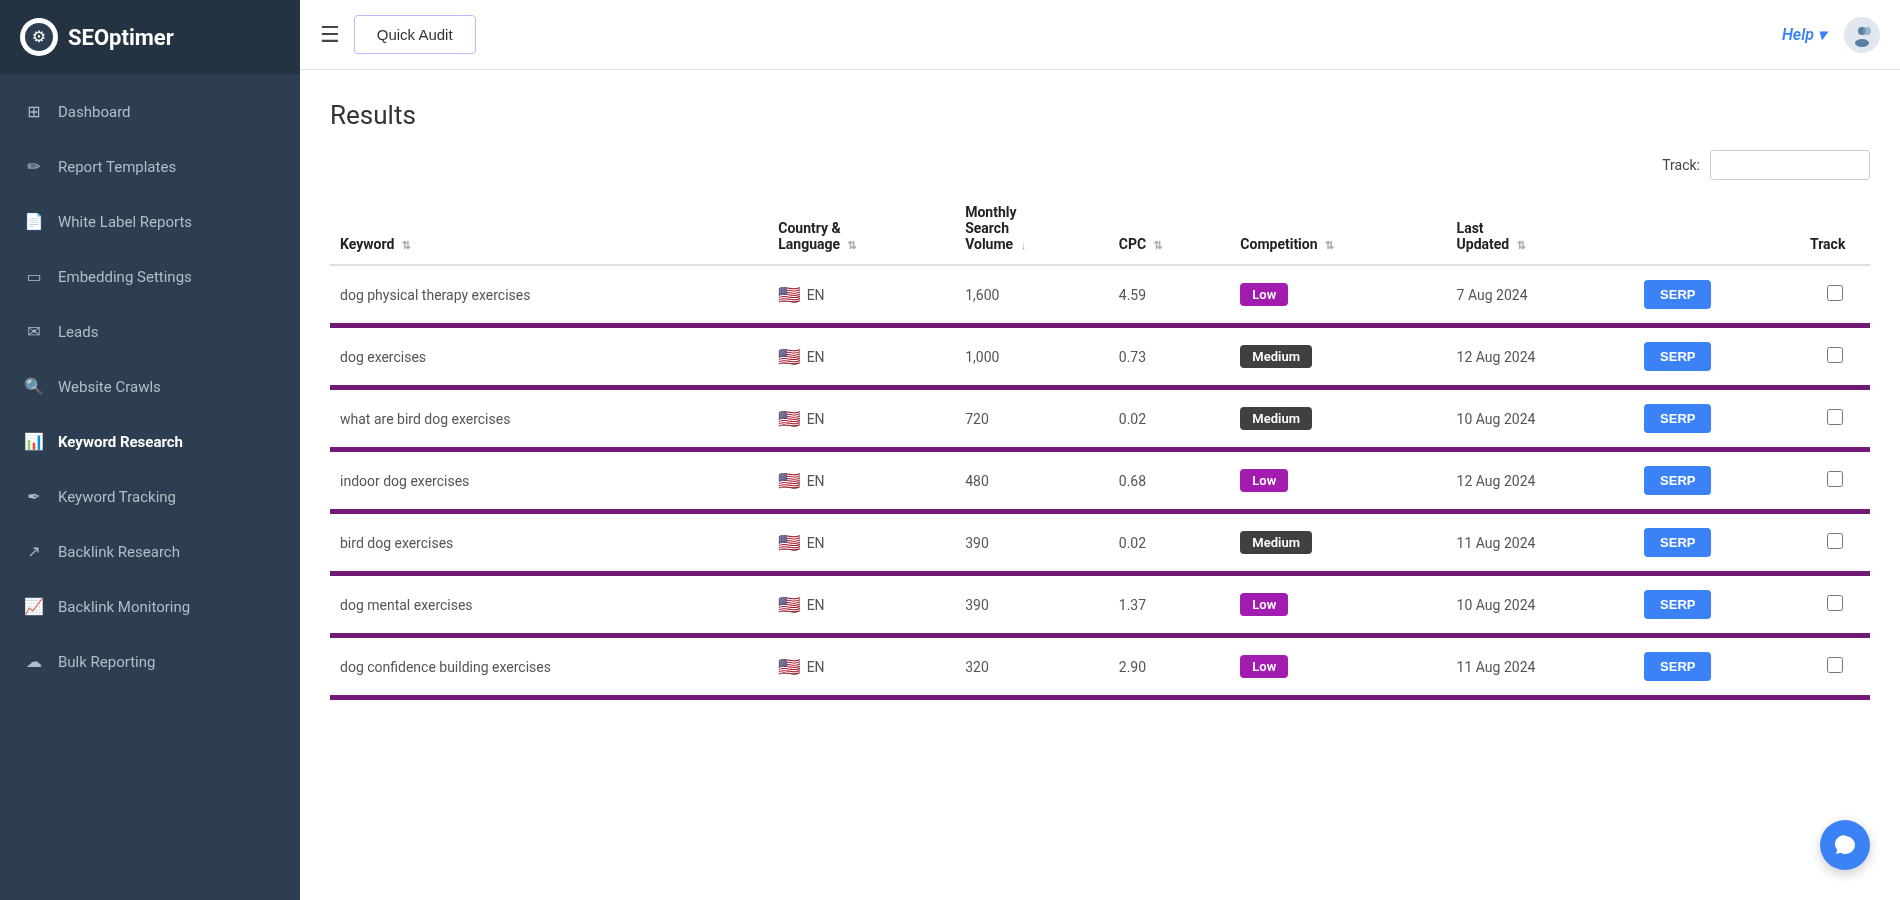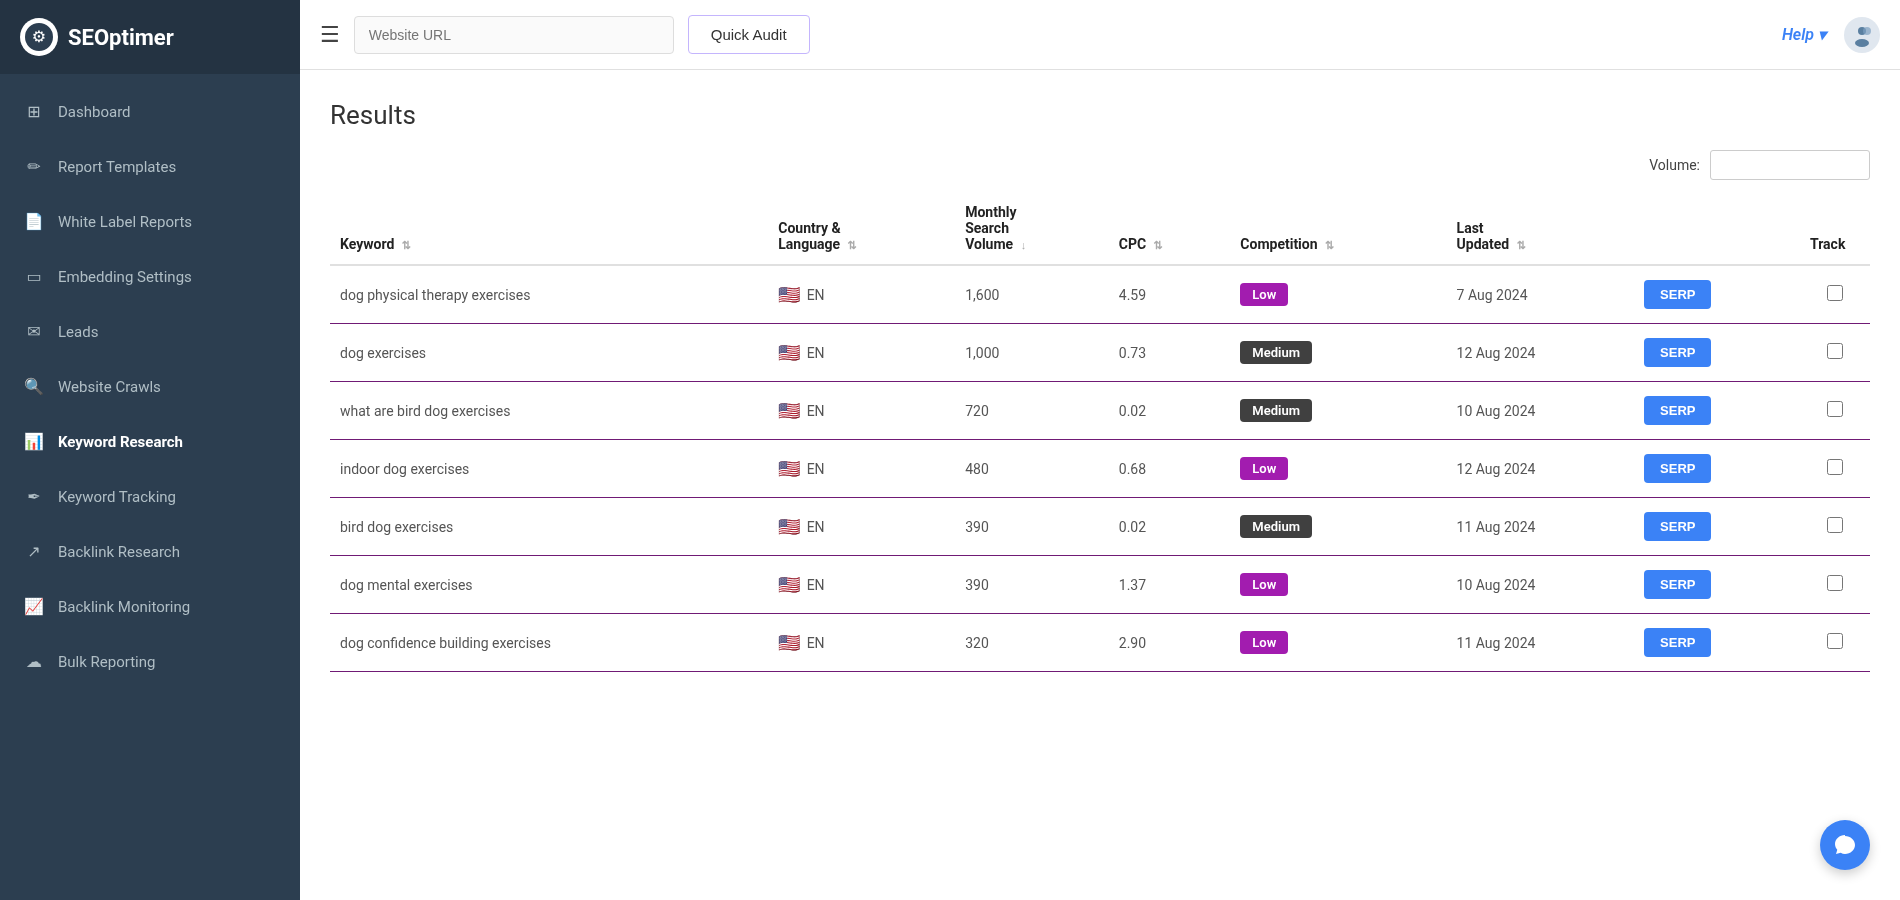--- a/index.html
+++ b/index.html
@@ -187,21 +187,21 @@
     }
     .sort-icon {
       display: inline-block;
       margin-left: 4px;
       color: #aaa;
       font-size: 11px;
     }
     #results-table td {
       padding: 14px 10px;
       color: #555;
-      border-bottom: 1px solid #701a75;
+      border-bottom: 5px solid #701a75;
       vertical-align: middle;
     }
 
     .flag-en {
       display: inline-flex;
       align-items: center;
       gap: 6px;
       font-size: 14px;
     }
     .flag-emoji { font-size: 18px; }
@@ -314,42 +314,41 @@
         <span class="nav-icon">☁</span>
         <span>Bulk Reporting</span>
       </div>
     </nav>
 </div>
 
 <div id="main">
 
   <div id="topbar">
     <span id="menu-toggle">☰</span>
-    <input id="url-input" type="text" placeholder="Website URL" style="">
     <button id="quick-audit-btn">Quick Audit</button>
     <div id="topbar-right">
       <div id="help-btn">
         <span>Help</span>
         <span>▾</span>
       </div>
       <div id="user-icon">
         <svg width="24" height="24" viewBox="0 0 24 24" fill="none">
           <circle cx="12" cy="8" r="4" fill="#5a7fa0"></circle>
           <ellipse cx="12" cy="20" rx="7" ry="4" fill="#5a7fa0"></ellipse>
           <circle cx="17" cy="8" r="4" fill="#7da0c0" opacity="0.7"></circle>
         </svg>
       </div>
     </div>
   </div>
 
   <div id="content">
     <h2 id="results-title">Results</h2>
 
     <div id="search-bar">
-      <label id="search-label">Volume:</label>
+      <label id="search-label">Track:</label>
       <input id="search-input" type="text" style="">
     </div>
 
     <table id="results-table">
       <thead id="table-head">
         <tr>
           <th>Keyword <span class="sort-icon">⇅</span></th>
           <th>Country &amp;<br>Language <span class="sort-icon">⇅</span></th>
           <th>Monthly<br>Search<br>Volume <span class="sort-icon">↓</span></th>
           <th>CPC <span class="sort-icon">⇅</span></th>

